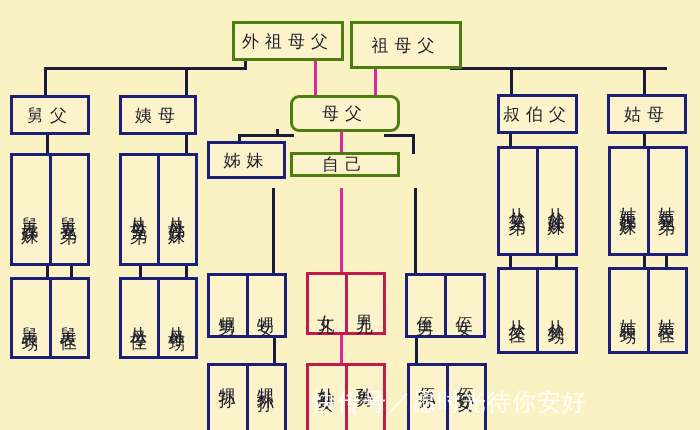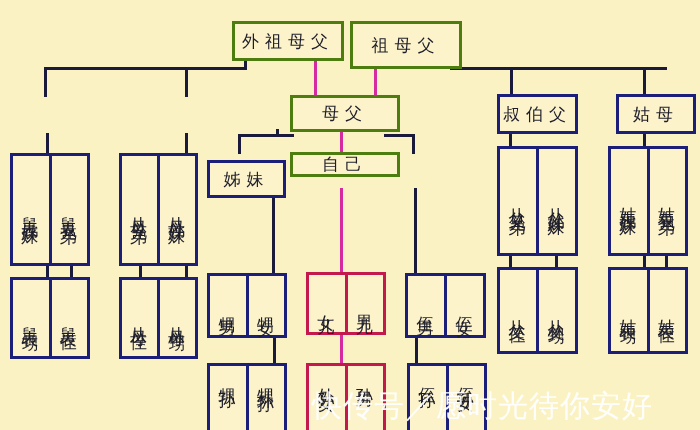--- a/index.html
+++ b/index.html
@@ -13,21 +13,21 @@
   .pair { position:absolute; box-sizing:border-box; display:flex; background:#fcf3cb; }
   .pair.blue { border:3px solid #1c1f7a; }
   .pair.red { border:3px solid #c4194d; }
   .cell { flex:1; display:flex; justify-content:center; align-items:center; writing-mode:vertical-rl;
           text-orientation:upright; font-size:17px; letter-spacing:4px; color:#1d1d2a; padding-top:2px; }
   .pair.blue .cell + .cell { border-left:3px solid #1c1f7a; }
   .pair.red .cell + .cell { border-left:3px solid #c4194d; }
   .line { position:absolute; background:#1a1a3a; }
   .pline { position:absolute; background:#d62aa0; }
   .watermark { position:absolute; left:312px; top:386px; color:#ffffff; font-family:"DejaVu Sans", sans-serif;
-               font-size:30px; opacity:0.95; letter-spacing:1px; white-space:nowrap; }
+               font-size:24px; opacity:0.95; letter-spacing:1px; white-space:nowrap; }
 </style>
 </head>
 <body>
 
 <div class="canvas">
 
   <div class="line" style="left:44px;top:67px;width:202px;height:3px;"></div>
   <div class="line" style="left:244px;top:58px;width:3px;height:12px;"></div>
   <div class="line" style="left:450px;top:67px;width:217px;height:3px;"></div>
   <div class="line" style="left:450px;top:58px;width:3px;height:12px;"></div>
@@ -67,31 +67,37 @@
   <div class="pline" style="left:340px;top:332px;width:3px;height:33px;"></div>
   <div class="line" style="left:415px;top:335px;width:3px;height:30px;"></div>
 
   <div class="box red" style="left:232px;top:21px;width:112px;height:40px;">
     <span>外祖母父</span>
   </div>
   <div class="box red" style="left:350px;top:21px;width:112px;height:48px;">
     <span>祖母父</span>
   </div>
 
-  <div class="box red" style="left:290px;top:95px;width:110px;height:37px;">
+  <div class="box blue" style="left:10px;top:95px;width:80px;height:40px;">
+    <span>舅父</span>
+  </div>
+  <div class="box blue" style="left:119px;top:95px;width:78px;height:40px;">
+    <span>姨母</span>
+  </div>
+  <div class="box red" style="left:290px;top:95px;width:110px;height:37px;border-radius:9px;">
     <span>母父</span>
   </div>
   <div class="box blue" style="left:497px;top:94px;width:81px;height:40px;">
     <span>叔伯父</span>
   </div>
-  <div class="box blue" style="left:607px;top:94px;width:80px;height:40px;margin-left:9px;">
+  <div class="box blue" style="left:607px;top:94px;width:80px;height:40px;">
     <span>姑母</span>
   </div>
 
-  <div class="box blue" style="left:207px;top:160px;width:79px;height:38px;">
+  <div class="box blue" style="left:207px;top:141px;width:79px;height:38px;">
     <span>姊妹</span>
   </div>
   <div class="box red" style="left:290px;top:152px;width:110px;height:25px;">
     <span>自己</span>
   </div>
 
   <div class="pair blue" style="left:10px;top:153px;width:80px;height:113px;">
     <div class="cell">舅表姊妹</div>
     <div class="cell">舅表兄弟</div>
   </div>

